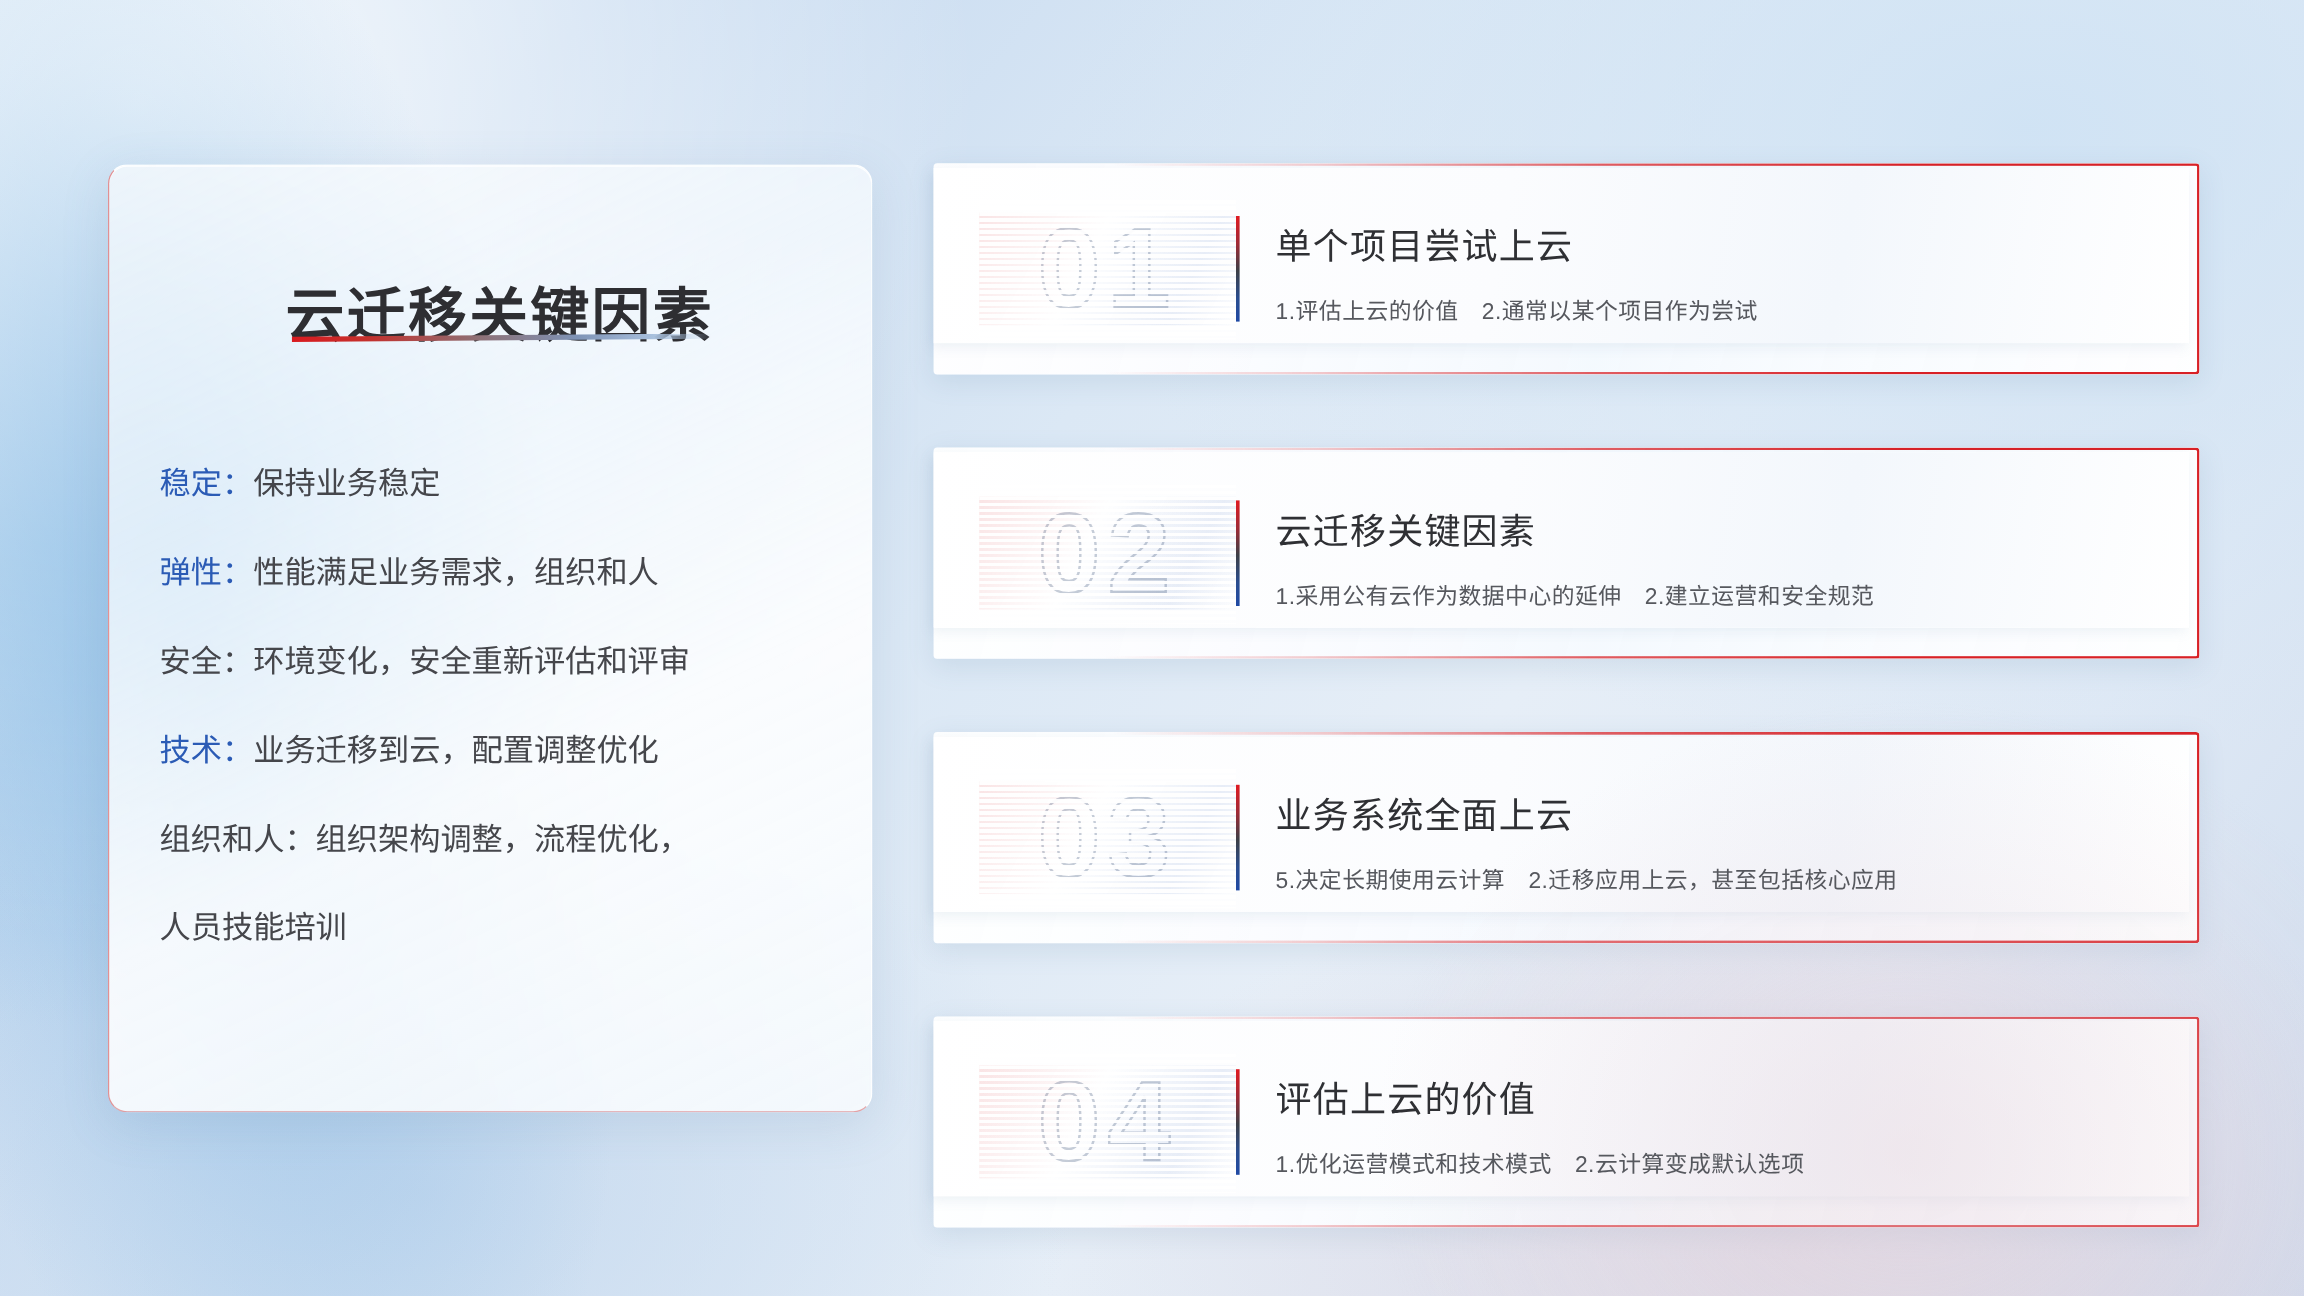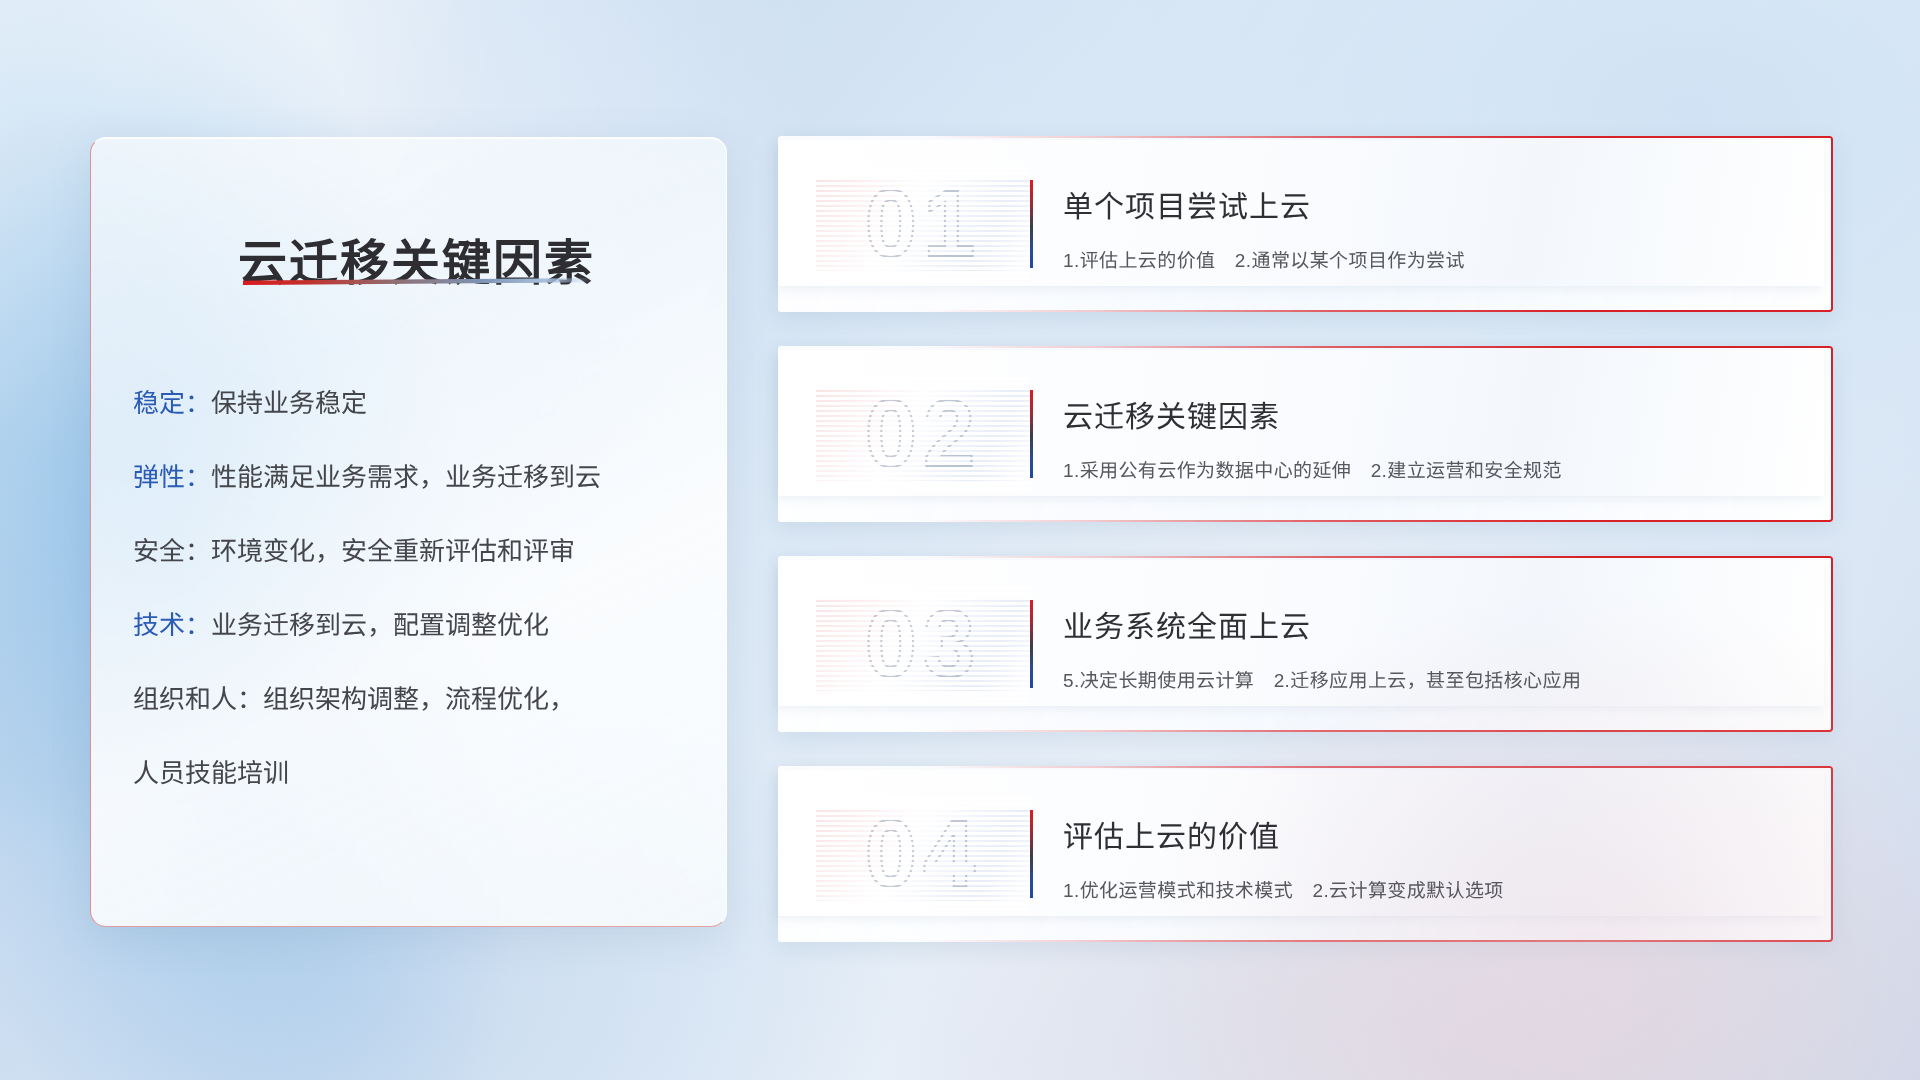--- a/index.html
+++ b/index.html
@@ -100,21 +100,21 @@
   }
   .factor .lbl { color: #45464b; }
   .factor .lbl.accent { color: #2b5bb5; }
 
   
   .steps { position: absolute; left: 778px; top: 136px; }
   .step {
     position: relative;
     width: 1055px;
     height: 176px;
-    margin-bottom: 34px;
+    margin-bottom: 61px;
     border-radius: 3px;
     box-sizing: border-box;
     background: linear-gradient(105deg,
         rgba(255,255,255,0.97) 0%,
         rgba(252,253,255,0.95) 26%,
         rgba(246,250,254,0.92) 54%,
         rgba(255,255,255,0.97) 100%);
     box-shadow: 0 6px 22px rgba(88,124,164,0.14);
     overflow: visible;
   }
@@ -214,21 +214,21 @@
 
 <div id="stage">
 
   <section class="left-card">
     <h1 class="left-title">云迁移关键因素</h1>
     <div class="title-rule"></div>
 
     <div class="factor-list">
 
     <div class="factor"><span class="lbl accent">稳定：</span><span class="txt">保持业务稳定</span></div>
-        <div class="factor"><span class="lbl accent">弹性：</span><span class="txt">性能满足业务需求，业务迁移到云</span></div>
+        <div class="factor"><span class="lbl accent">弹性：</span><span class="txt">性能满足业务需求，组织和人</span></div>
         <div class="factor"><span class="lbl">安全：</span><span class="txt">环境变化，安全重新评估和评审</span></div>
         <div class="factor"><span class="lbl accent">技术：</span><span class="txt">业务迁移到云，配置调整优化</span></div>
         <div class="factor"><span class="lbl">组织和人：</span><span class="txt">组织架构调整，流程优化，</span></div>
         <div class="factor"><span class="txt">人员技能培训</span></div>
       </div>
   </section>
 
   <section class="steps">
 
   <article class="step">

